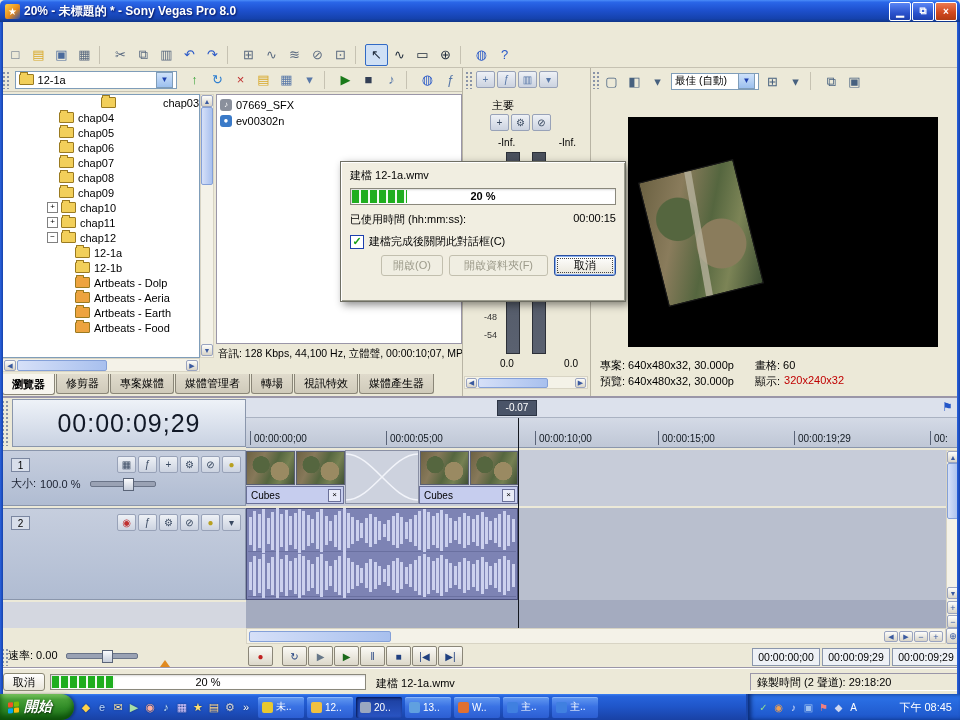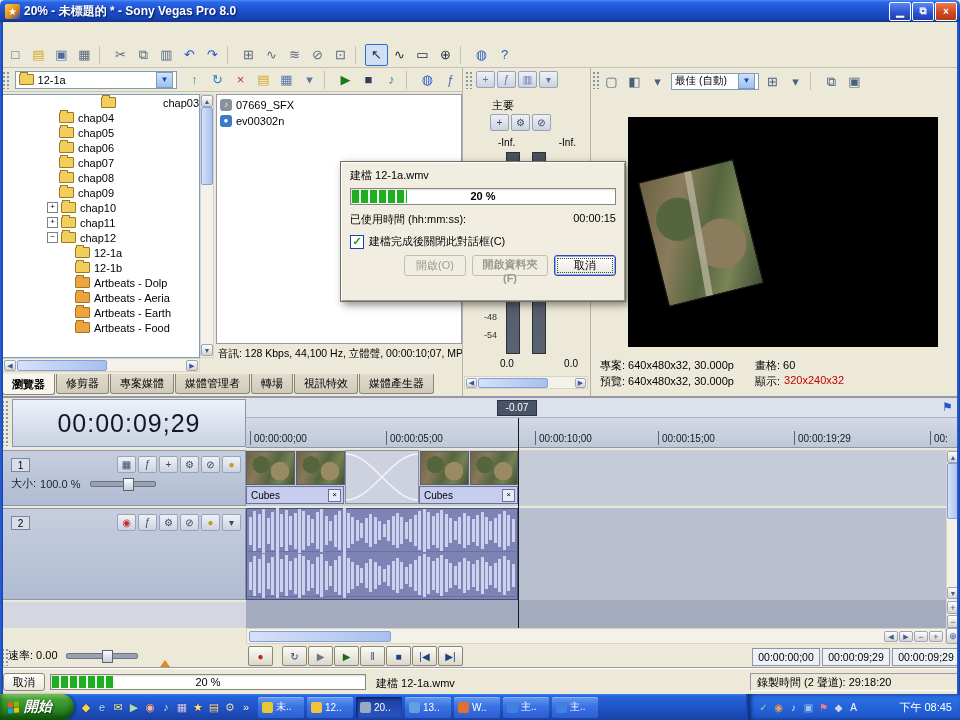--- a/index.html
+++ b/index.html
@@ -572,21 +572,21 @@
       <span>已使用時間 (hh:mm:ss):</span>
       <span>00:00:15</span>
     </div>
     <div id="dlg-check">
       <span class="cbox">✓</span>
       <span>建檔完成後關閉此對話框(C)</span>
     </div>
     <div id="dlg-btns">
 
     <button class="dlgbtn disabled" style="width: 62px;">開啟(O)</button>
-        <button class="dlgbtn disabled" style="width: 76px; font-weight: bold;">開啟資料夾(F)</button>
+        <button class="dlgbtn disabled" style="width: 99px;">開啟資料夾(F)</button>
         <button class="dlgbtn focused" style="width: 62px;">取消</button>
       </div>
   </div>
 
   <div id="tl-divider"></div>
   <div class="grip" style="position:absolute;left:1px;top:400px;width:8px;height:46px;"></div>
   <div id="bigtime">00:00:09;29</div>
   <div id="markerbar"></div>
   <div id="offset-tip">-0.07</div>
   <span id="marker-tool">⚑</span>

